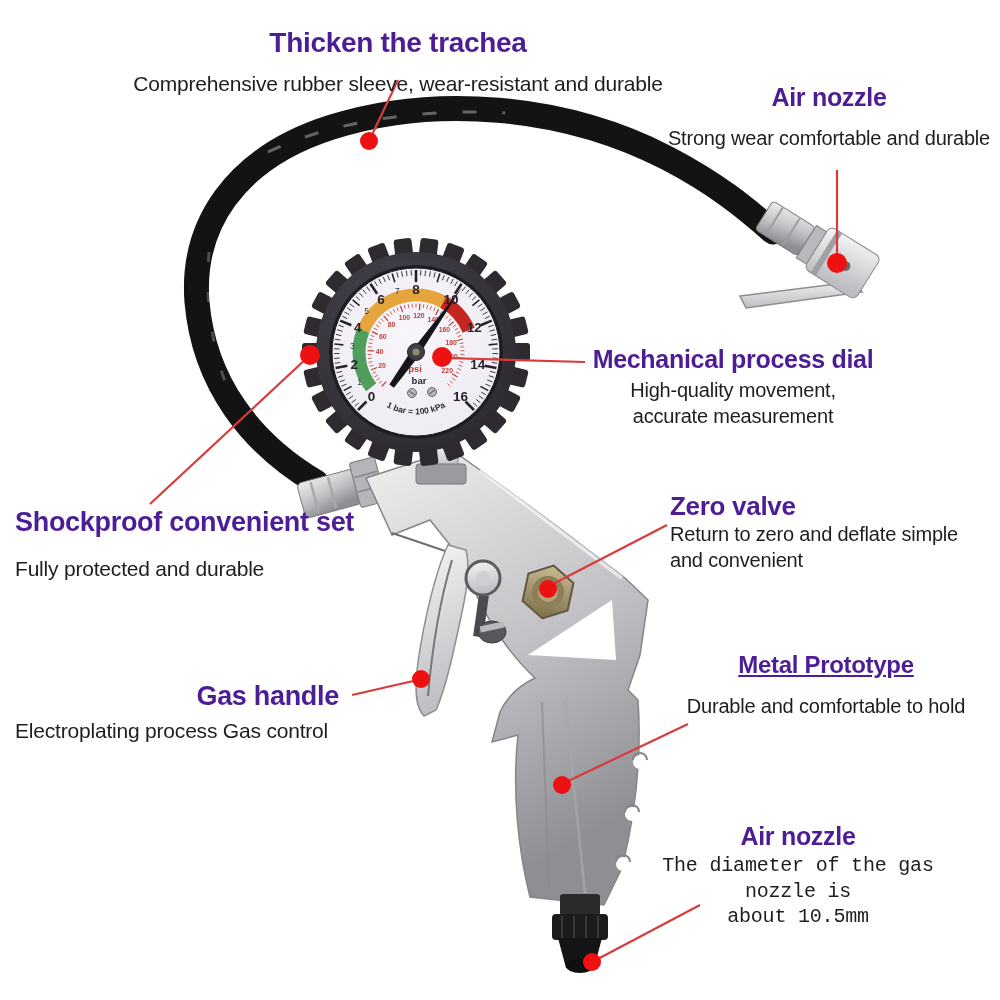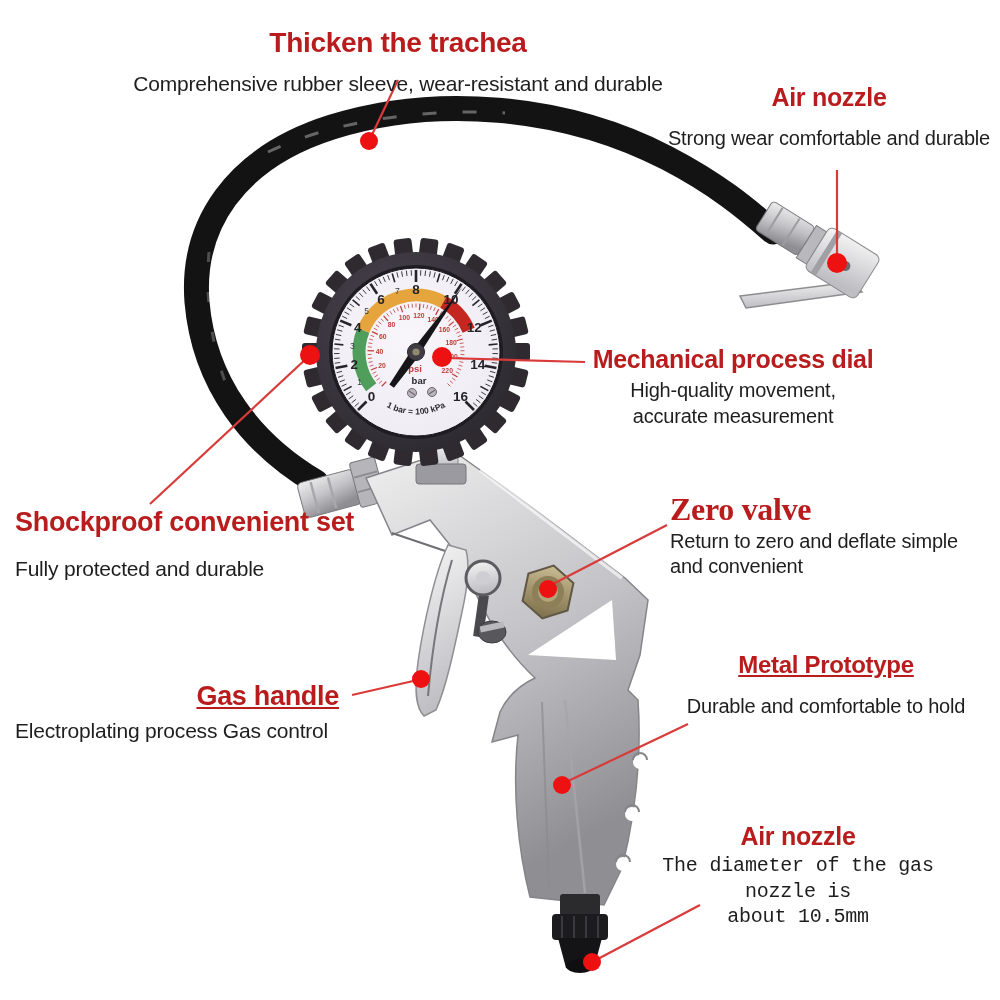--- a/index.html
+++ b/index.html
@@ -1,39 +1,39 @@
 <!DOCTYPE html>
 <html><head>
 <meta charset="utf-8">
 <style>
   html,body{margin:0;padding:0;}
   body{width:1000px;height:1000px;background:#ffffff;position:relative;overflow:hidden;
        font-family:"Liberation Sans",sans-serif;}
   .stage{position:absolute;inset:0;width:1000px;height:1000px;}
   svg.scene{position:absolute;left:0;top:0;}
   .ann{position:absolute;z-index:5;}
-  .ann .title{font-weight:bold;color:#b91c1c;letter-spacing:-0.3px;line-height:1.08;}
+  .ann .title{font-weight:bold;color:#4c1d95;letter-spacing:-0.3px;line-height:1.08;}
   .ann .body{color:#1e1e1e;white-space:pre-line;letter-spacing:-0.2px;line-height:1.28;}
   .ann-trachea{left:128px;top:28px;width:540px;text-align:center;}
   .ann-trachea .title{font-size:28px;}
   .ann-trachea .body{font-size:21px;margin-top:13px;}
   .ann-air-top{left:663px;top:84px;width:332px;text-align:center;}
   .ann-air-top .title{font-size:25px;}
   .ann-air-top .body{font-size:20px;margin-top:15px;}
   .ann-dial{left:583px;top:346px;width:300px;text-align:center;}
   .ann-dial .title{font-size:25px;}
   .ann-dial .body{font-size:20px;margin-top:5px;}
   .ann-shock{left:15px;top:508px;width:340px;text-align:left;}
   .ann-shock .title{font-size:27px;}
   .ann-shock .body{font-size:21px;margin-top:19px;}
   .ann-zero{left:670px;top:492px;width:330px;text-align:left;}
-  .ann-zero .title{font-size:32px;font-family:Liberation Serif, serif;}
+  .ann-zero .title{font-size:26px;}
   .ann-zero .body{font-size:20px;margin-top:2px;}
   .ann-gas{left:15px;top:682px;width:324px;}
-  .ann-gas .title{font-size:27px;text-align:right;text-decoration:underline;}
+  .ann-gas .title{font-size:27px;text-align:right;}
   .ann-gas .body{font-size:21px;margin-top:7px;text-align:left;}
   .ann-metal{left:660px;top:652px;width:332px;text-align:center;}
   .ann-metal .title{font-size:24px;text-decoration:underline;}
   .ann-metal .body{font-size:20px;margin-top:16px;}
   .ann-air-bottom{left:638px;top:823px;width:320px;text-align:center;}
   .ann-air-bottom .title{font-size:25px;}
   .ann-air-bottom .body{font-size:20px;margin-top:3px;font-family:Liberation Mono, monospace;}
 </style>
 </head>
 <body>

